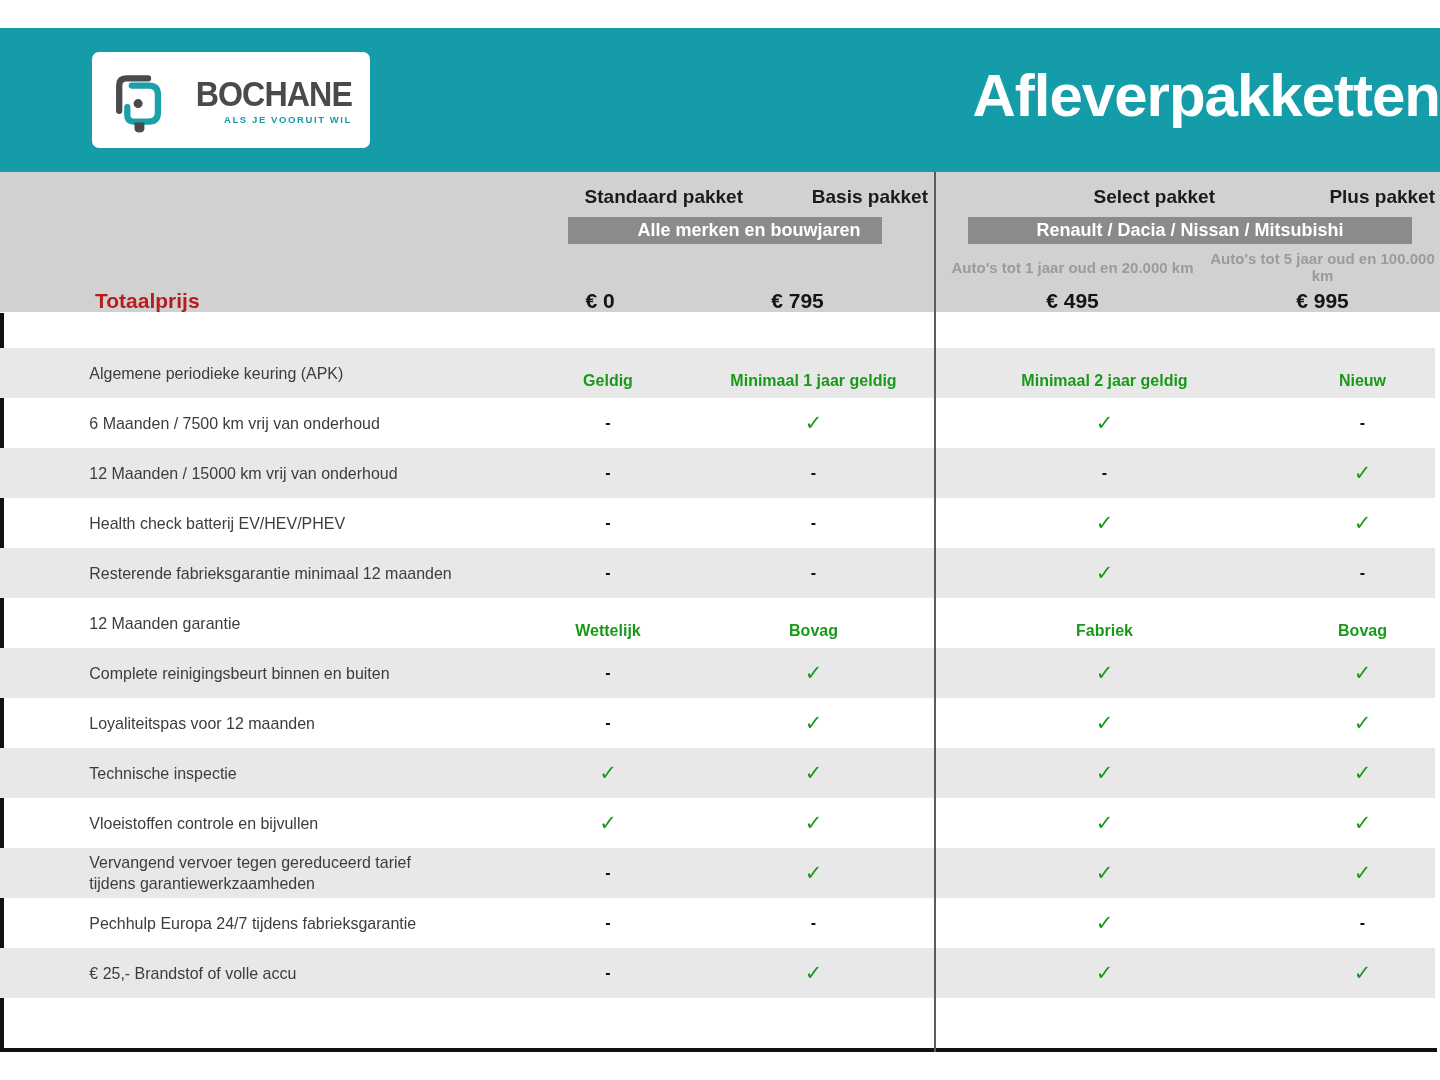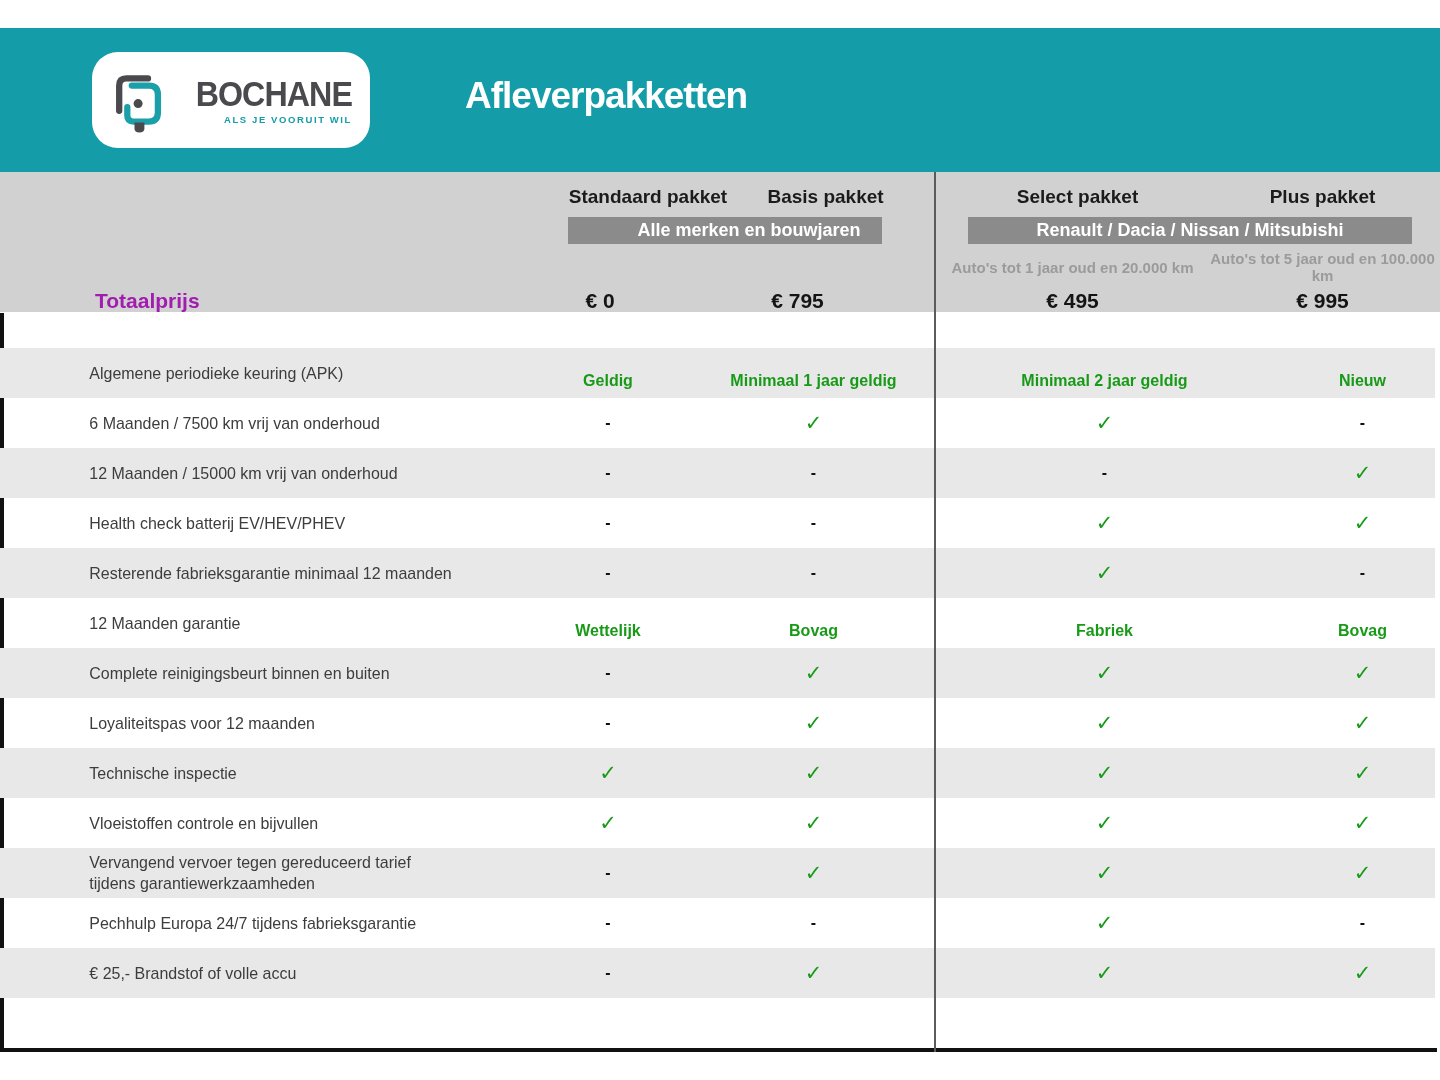--- a/index.html
+++ b/index.html
@@ -2,50 +2,50 @@
 <html style="--teal: #149CA8; --green: #189A18;"><head>
 <meta charset="utf-8">
 <style>
   * { margin:0; padding:0; box-sizing:border-box; }
   html,body { background:#fff; }
   body { width:1440px; height:1080px; font-family:"Liberation Sans", sans-serif; }
   .page { position:relative; width:1440px; height:1080px; background:#fff; overflow:hidden; }
 
   
   .teal-band { position:absolute; left:0; top:28px; width:1440px; height:144px; background:var(--teal,#149CA8); }
-  .logo-card { position:absolute; left:92px; top:24px; width:278px; height:96px; background:#fff; border-radius:26px;
+  .logo-card { position:absolute; left:92px; top:24px; width:278px; height:96px; background:#fff; border-radius:7px;
                display:flex; align-items:center; padding:0 18px 0 20px; }
   .logo-icon { width:54px; height:66px; flex:0 0 auto; margin-right:10px; }
   .logo-text { text-align:right; flex:1; }
   .brand-name { font-weight:bold; font-size:35px; color:#4a4a4e; letter-spacing:-1px; line-height:1;
                 transform:scaleX(0.92); transform-origin:right center; }
   .brand-tagline { margin-top:3px; font-weight:bold; font-size:9.5px; color:var(--teal,#149CA8); letter-spacing:1.6px; }
-  .page-title { position:absolute; left:465px; top:36px; width:975px; text-align:left;
-                font-weight:bold; font-size:37px; line-height:64px; color:#fff; letter-spacing:-1px; }
+  .page-title { position:absolute; left:465px; top:36px; width:975px; text-align:right;
+                font-weight:bold; font-size:60px; line-height:64px; color:#fff; letter-spacing:-1px; }
 
   
   .cols { display:grid; grid-template-columns:505px 190px 205px 35px 275px 225px; align-items:center; }
 
   
   .head-band { position:absolute; left:0; top:172px; width:1440px; height:140px; background:#d1d1d1; }
   .head-row { padding-top:14px; }
-  .pkg-header { text-align:center; font-weight:bold; font-size:19px; color:#1b1b1b; }
+  .pkg-header { text-align:right; font-weight:bold; font-size:19px; color:#1b1b1b; }
   .shift-a { transform:translateX(48px); }
   .shift-b { transform:translateX(28px); }
   .shift-c { transform:translateX(5px); }
   .badge-row { margin-top:9px; }
   .badge { background:#8b8b8b; color:#fff; font-weight:bold; font-size:18px; text-align:center;
            height:27px; line-height:27px; justify-self:center; }
   .badge-left  { grid-column:2 / 4; width:314px; margin-left:45px;padding-left:48px; }
   .badge-right { grid-column:5 / 7; width:444px; margin-left:10px; }
   .subtitle-row { margin-top:6px; }
   .subtitle { text-align:center; font-weight:bold; font-size:15px; color:#9b9b9b; }
   .sub-1 { grid-column:5; } .sub-2 { grid-column:6; }
   .totals-row { margin-top:5px; }
-  .totals-label { font-weight:bold; font-size:21px; color:#a21caf; padding-left:95px; }
+  .totals-label { font-weight:bold; font-size:21px; color:#b91c1c; padding-left:95px; }
   .price { text-align:center; font-weight:bold; font-size:21px; color:#141414; }
 
   
   .rows { position:absolute; left:0; top:348px; width:1435px; }
   .row { width:1435px; height:50px;gap:8px; }
   .row:nth-child(odd) { background:#e8e8e8; position:relative; z-index:1; }
   .row-label { padding-left:95px; font-size:17px; color:#3d3d3d; line-height:21px; white-space:pre-line;
                transform:scaleX(0.94); transform-origin:left center; }
   .cell { text-align:center; }
   .v-check { color:var(--green,#189A18); font-size:21px; font-weight:400; }

